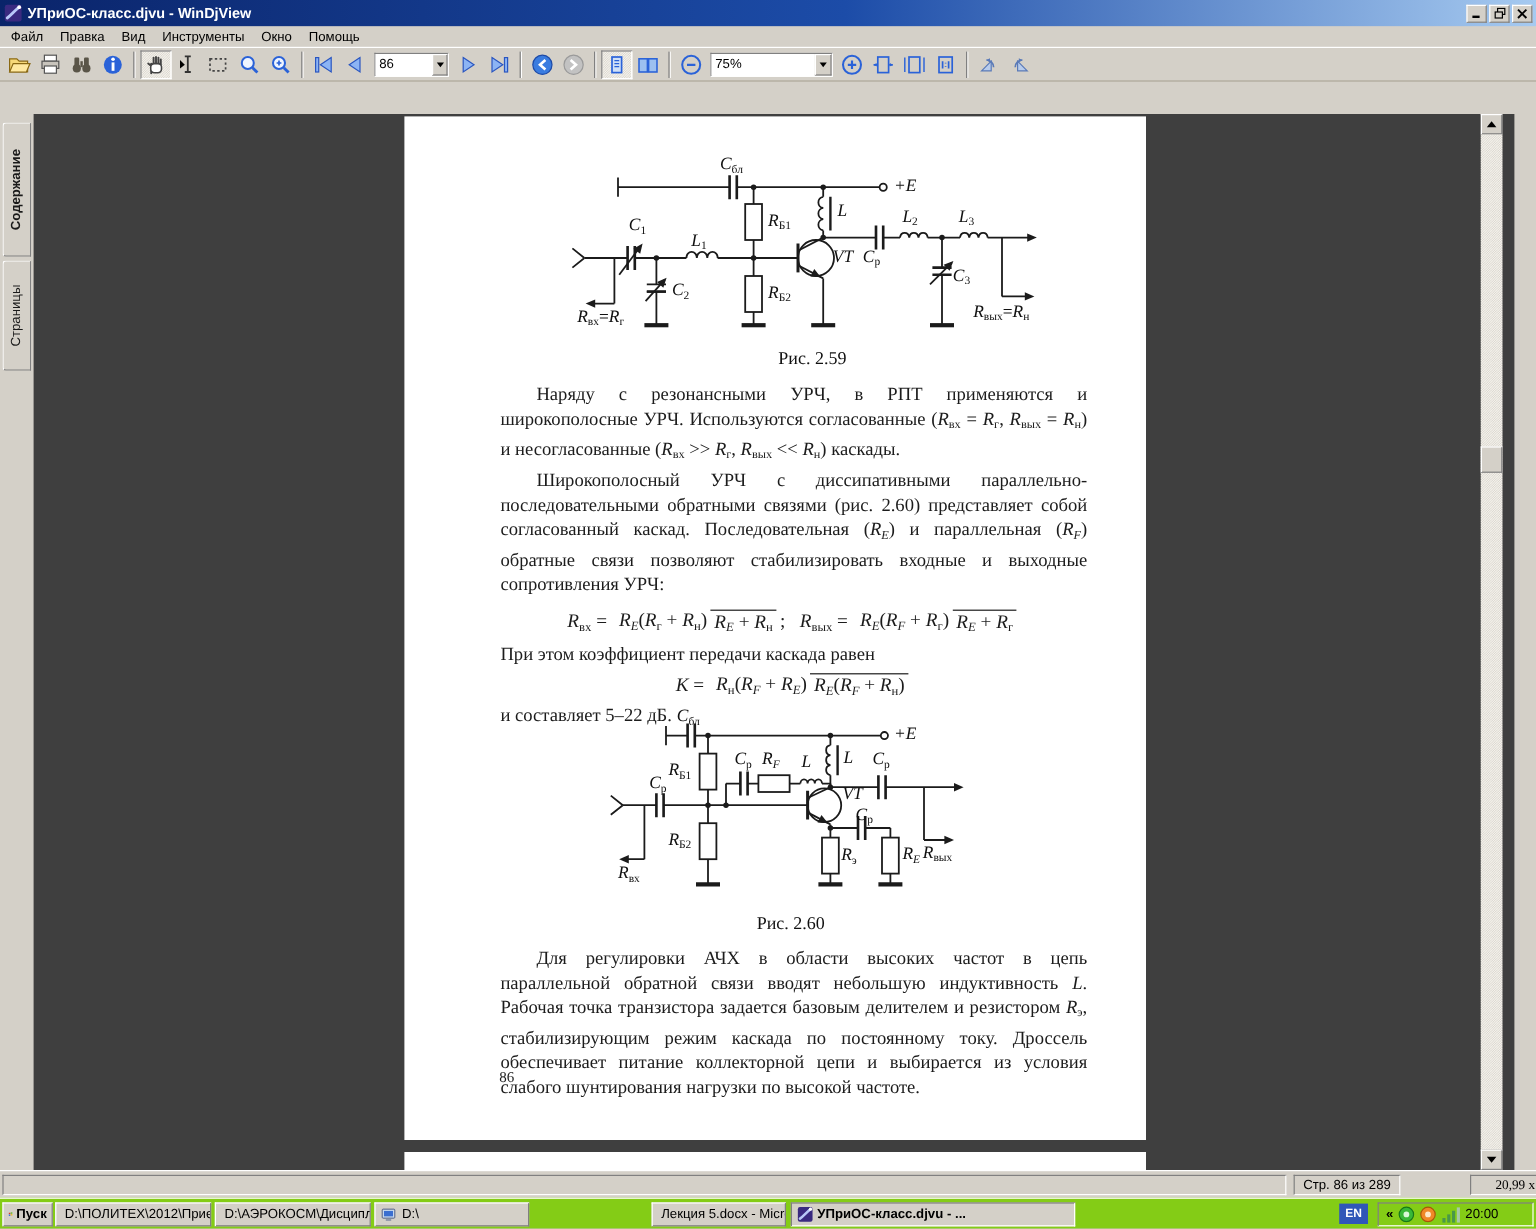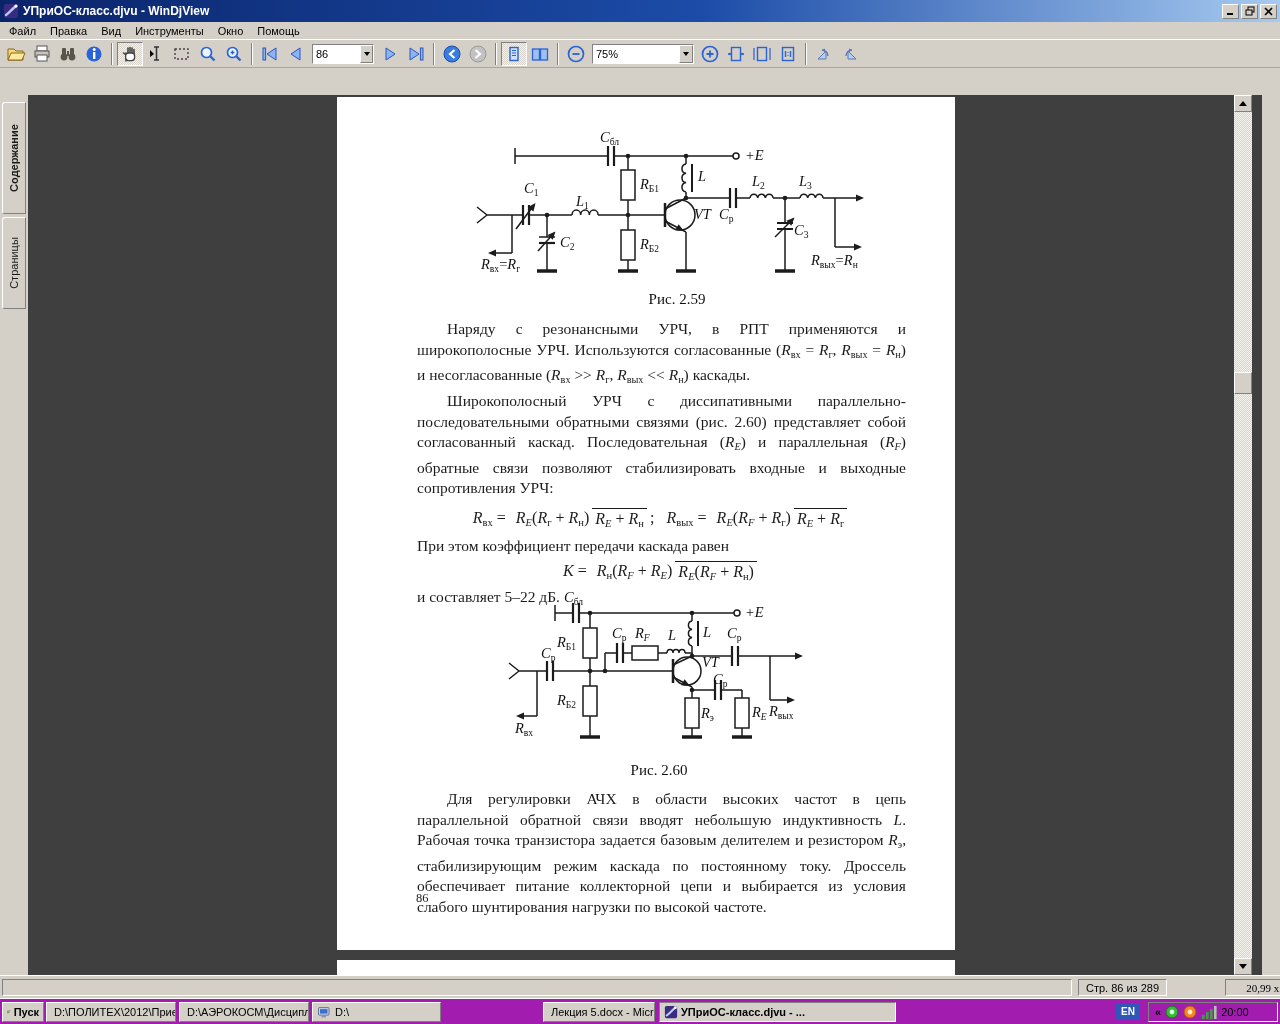--- a/index.html
+++ b/index.html
@@ -70,21 +70,21 @@
     border:1px solid; border-color:#fff #808080 #808080 #fff; }
   .arr-up-s { width:0;height:0;border-left:4px solid transparent;border-right:4px solid transparent;border-bottom:5px solid #000; }
   .arr-dn-s { width:0;height:0;border-left:4px solid transparent;border-right:4px solid transparent;border-top:5px solid #000; }
 
   
   #statusbar { position:absolute; left:0; top:975px; width:1280px; height:23px; background:#d4d0c8; border-top:1px solid #fff; }
   .status-panel { position:absolute; top:3px; height:17px; border:1px solid; border-color:#808080 #fff #fff #808080;
     display:flex; align-items:center; justify-content:center; font-size:11px; color:#000; }
 
   
-  #taskbar { position:absolute; left:0; top:998px; width:1280px; height:26px; background:#a21caf; border-top:1px solid #fff; }
+  #taskbar { position:absolute; left:0; top:998px; width:1280px; height:26px; background:#84cc16; border-top:1px solid #fff; }
   .task-btn { position:absolute; top:3px; height:20px; background:#d4d0c8;
     border:1px solid; border-color:#fff #808080 #808080 #fff;
     display:flex; align-items:center; gap:3px; padding:0 4px; font-size:11px;
     white-space:nowrap; overflow:hidden; }
   .task-btn.active { border-color:#808080 #fff #fff #808080; font-weight:bold; }
   #start-btn { font-weight:bold; }
   #tray { position:absolute; right:2px; top:3px; height:20px; border:1px solid; border-color:#808080 #fff #fff #808080;
     display:flex; align-items:center; gap:4px; padding:0 6px; }
   #lang-badge { position:absolute; top:4px; width:24px; height:17px; background:#3057b8; color:#fff;
     font-weight:bold; font-size:10px; display:flex; align-items:center; justify-content:center; }

